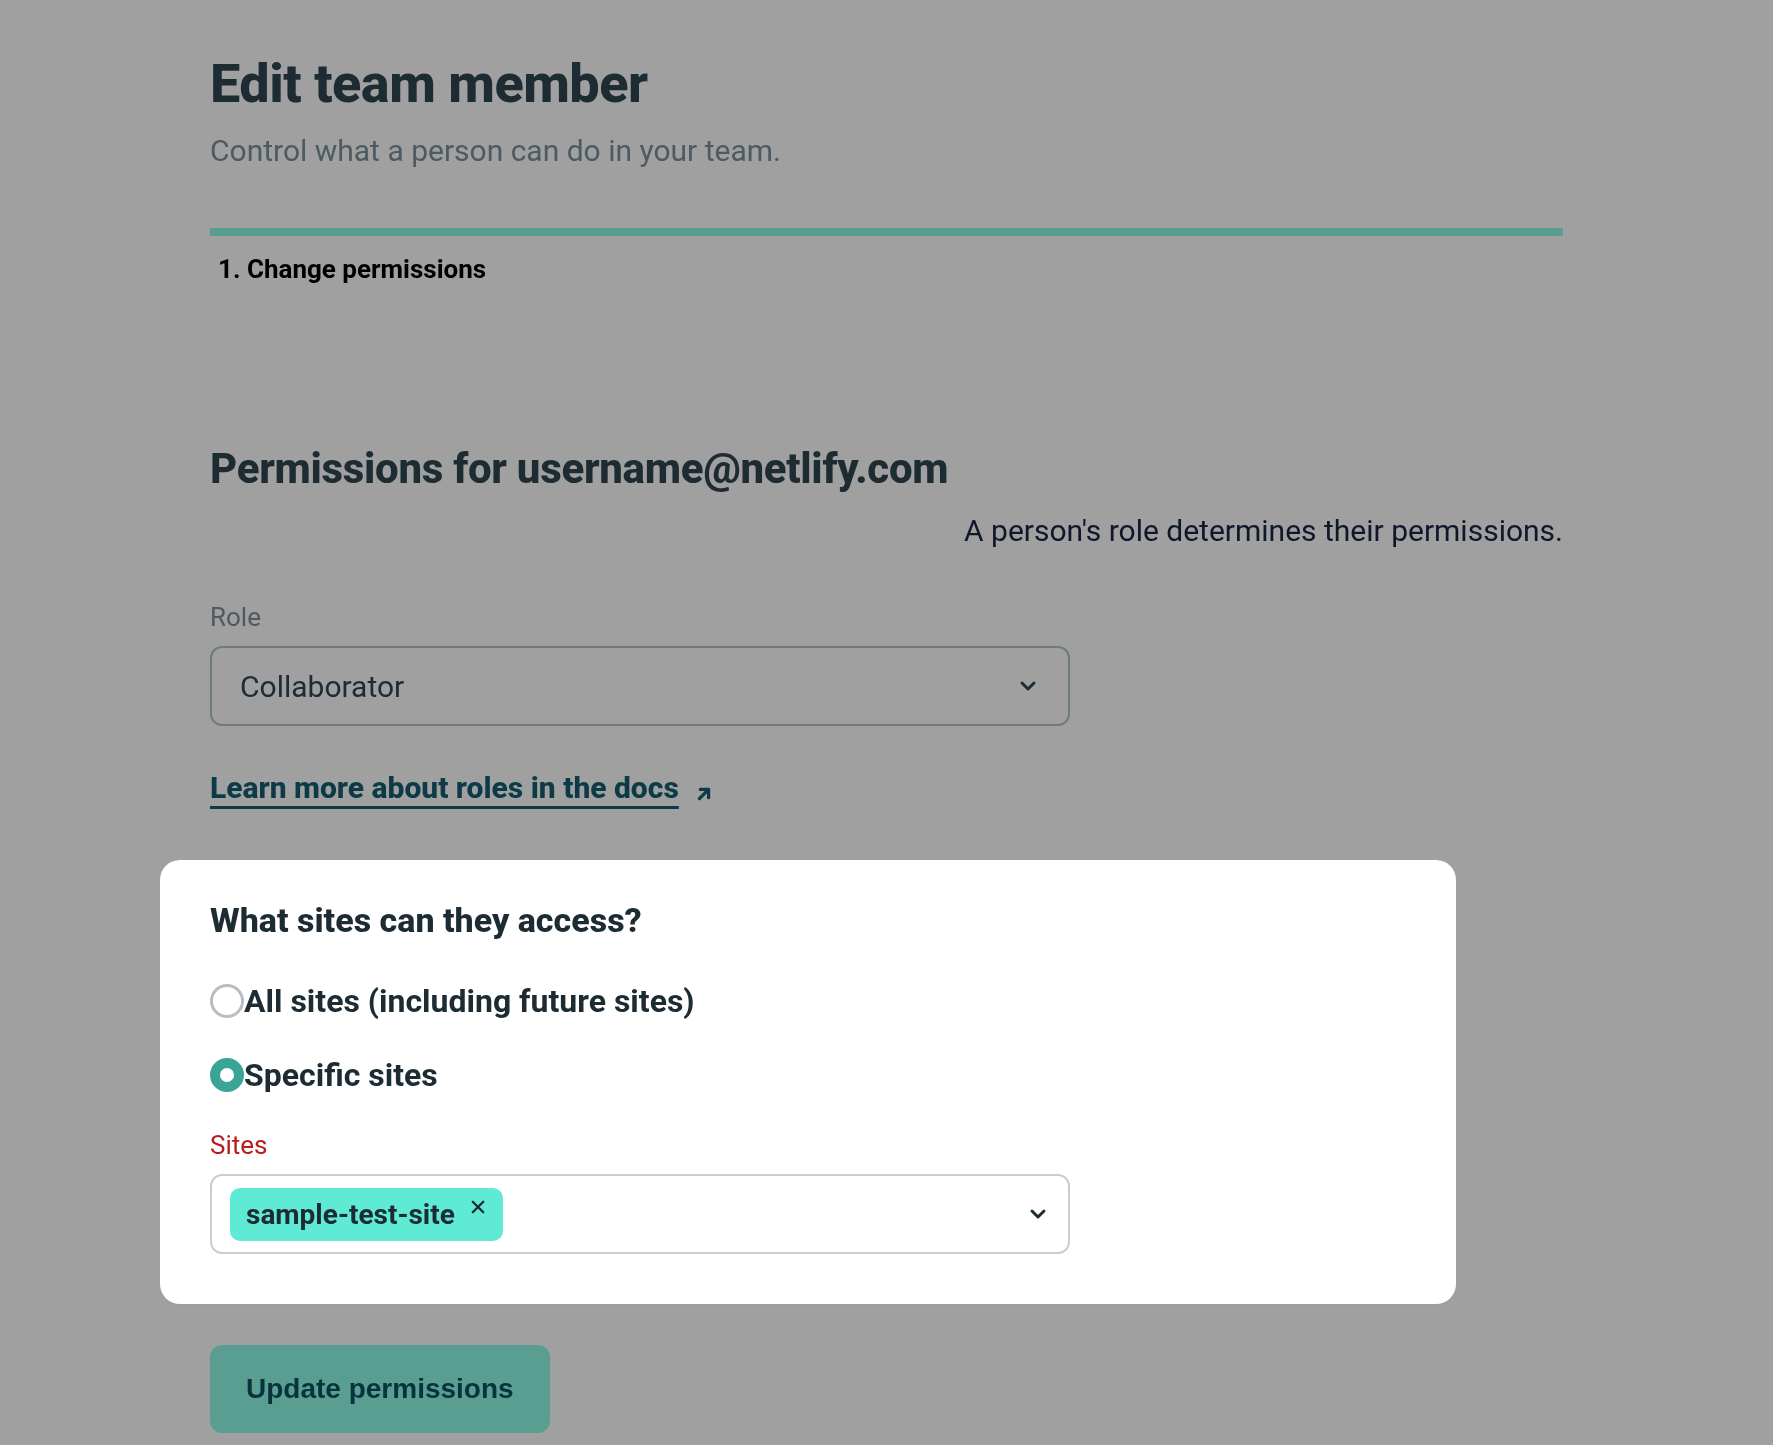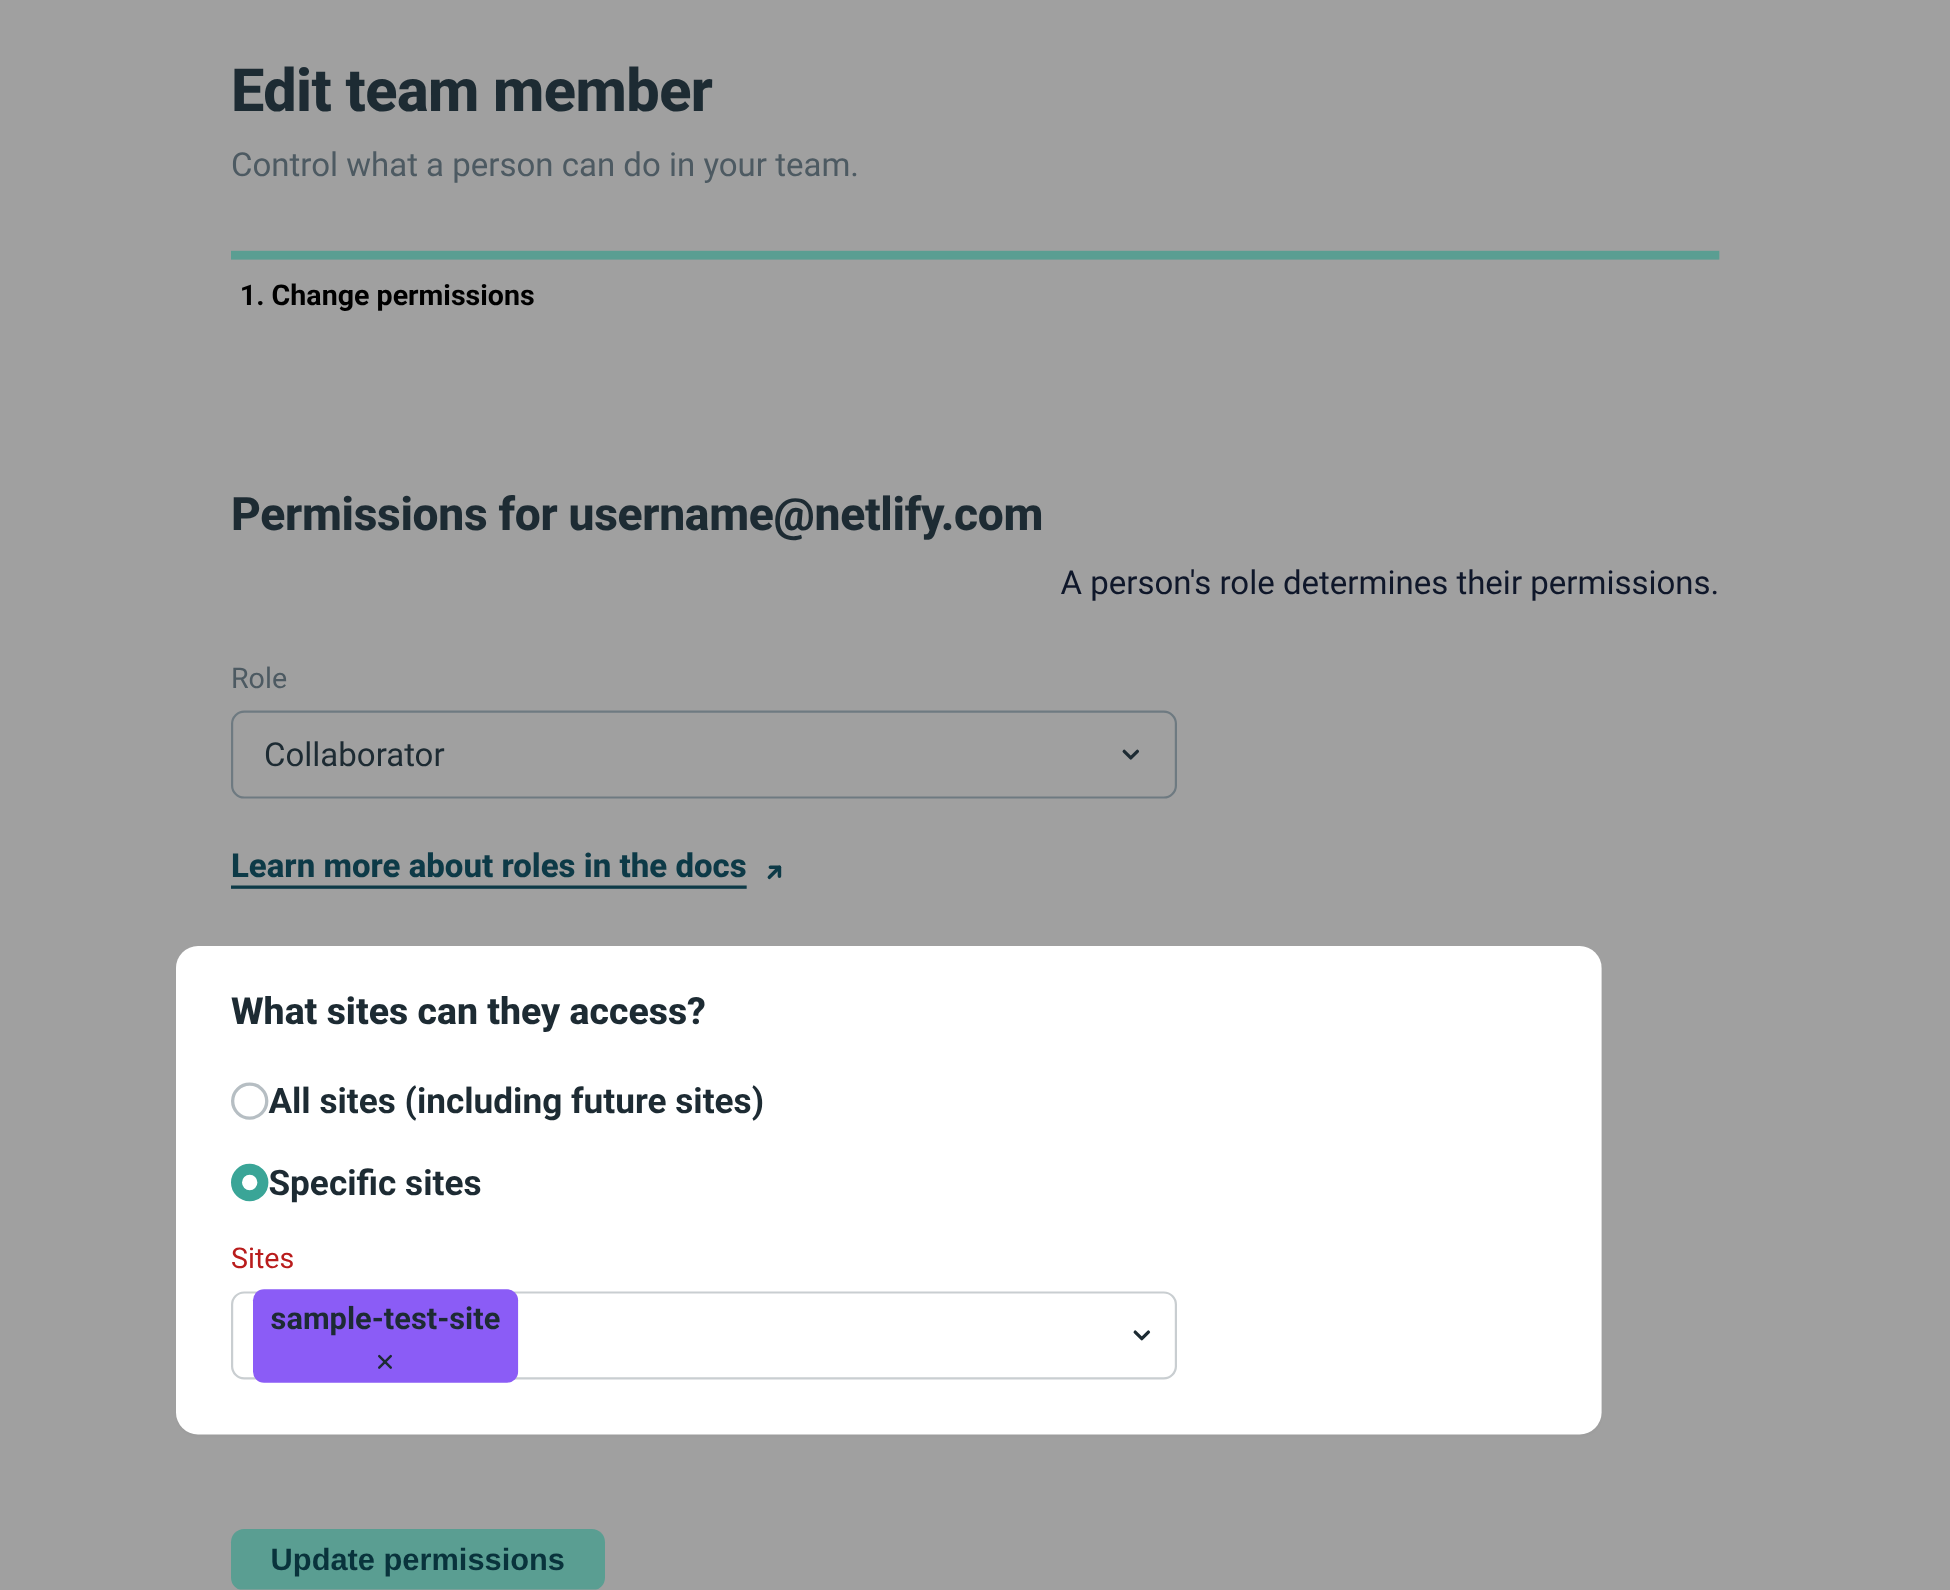--- a/index.html
+++ b/index.html
@@ -171,49 +171,47 @@
       border-radius: 12px;
       background: #ffffff;
       display: flex;
       align-items: center;
       padding: 0 18px;
       justify-content: space-between;
       cursor: pointer;
     }
     .chip {
       display: inline-flex;
-      align-items: center;
       gap: 14px;
-      background: #8b5cf6;
+      background: #5eead4;
       border-radius: 10px;
       padding: 10px 16px;
-      flex-direction: column;
     }
     .chip-label {
       font-size: 28px;
       font-weight: 700;
       color: #1d2b33;
     }
     .chip-x {
       width: 18px;
       height: 18px;
       cursor: pointer;
     }
     .chip-x svg { width: 100%; height: 100%; }
 
     
     .update-btn {
       position: absolute;
       left: 210px;
-      top: 1390px;
+      top: 1345px;
       background: #5a9e92;
       color: #09333c;
       font-size: 28px;
       font-weight: 700;
-      padding: 12px 36px;
+      padding: 28px 36px;
       border: none;
       border-radius: 12px;
       cursor: pointer;
     }
   </style>
 </head>
 <body>
 
 <div class="page">
   <h1 class="page-title">Edit team member</h1>

